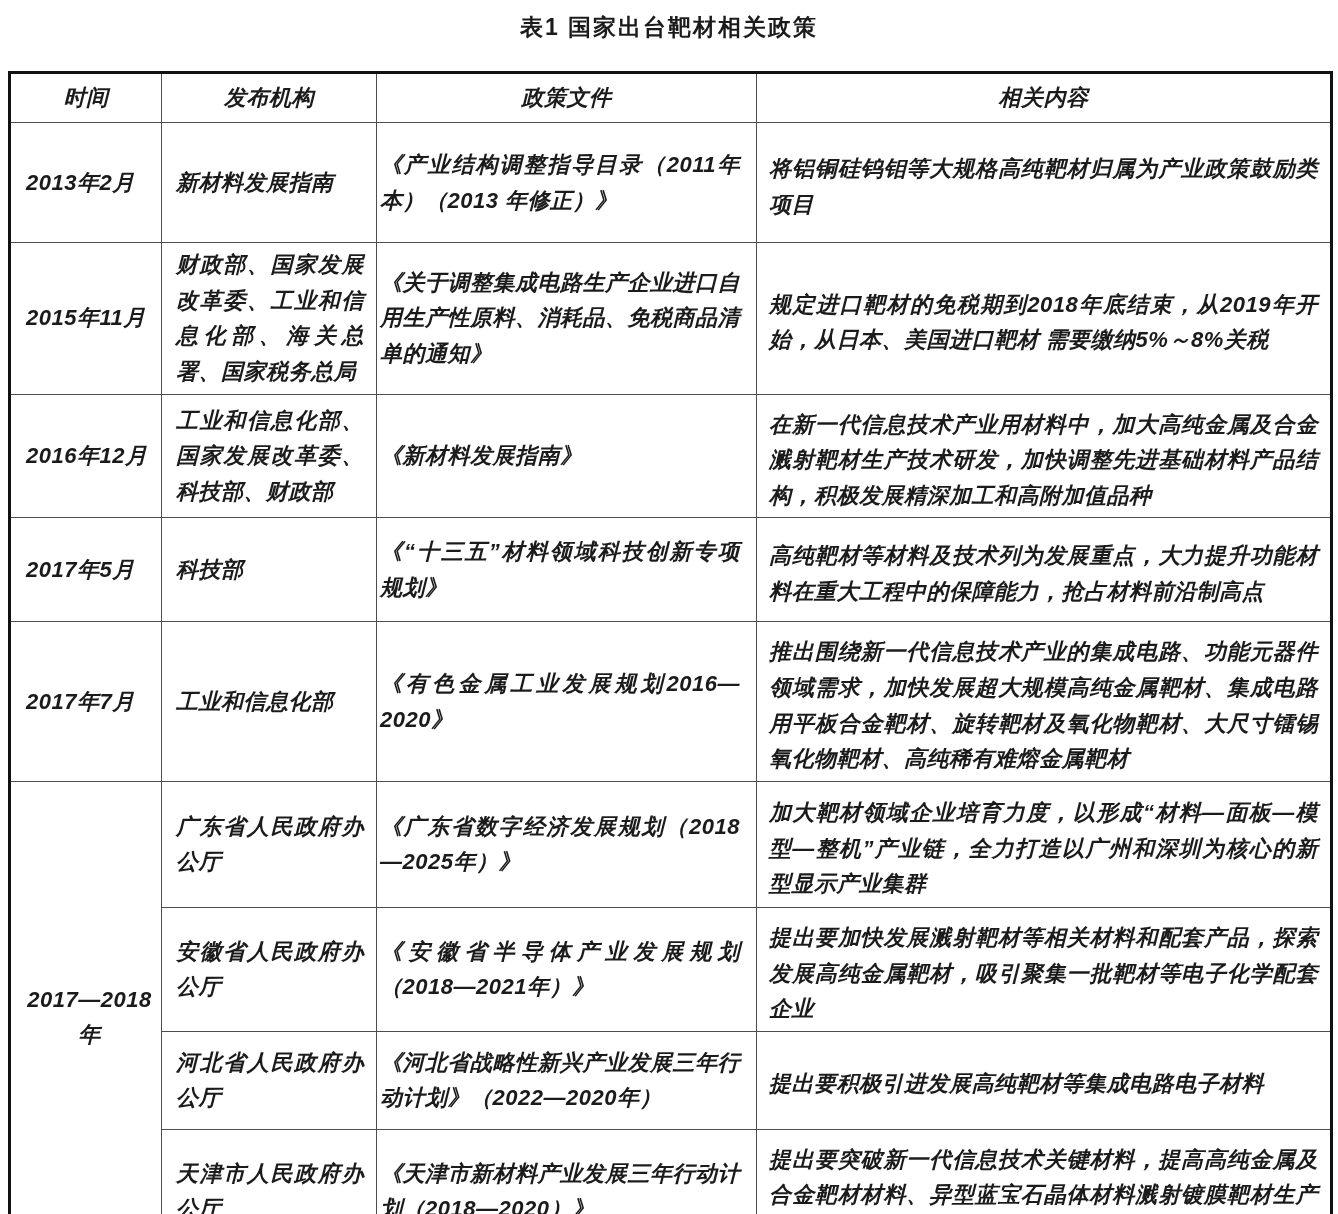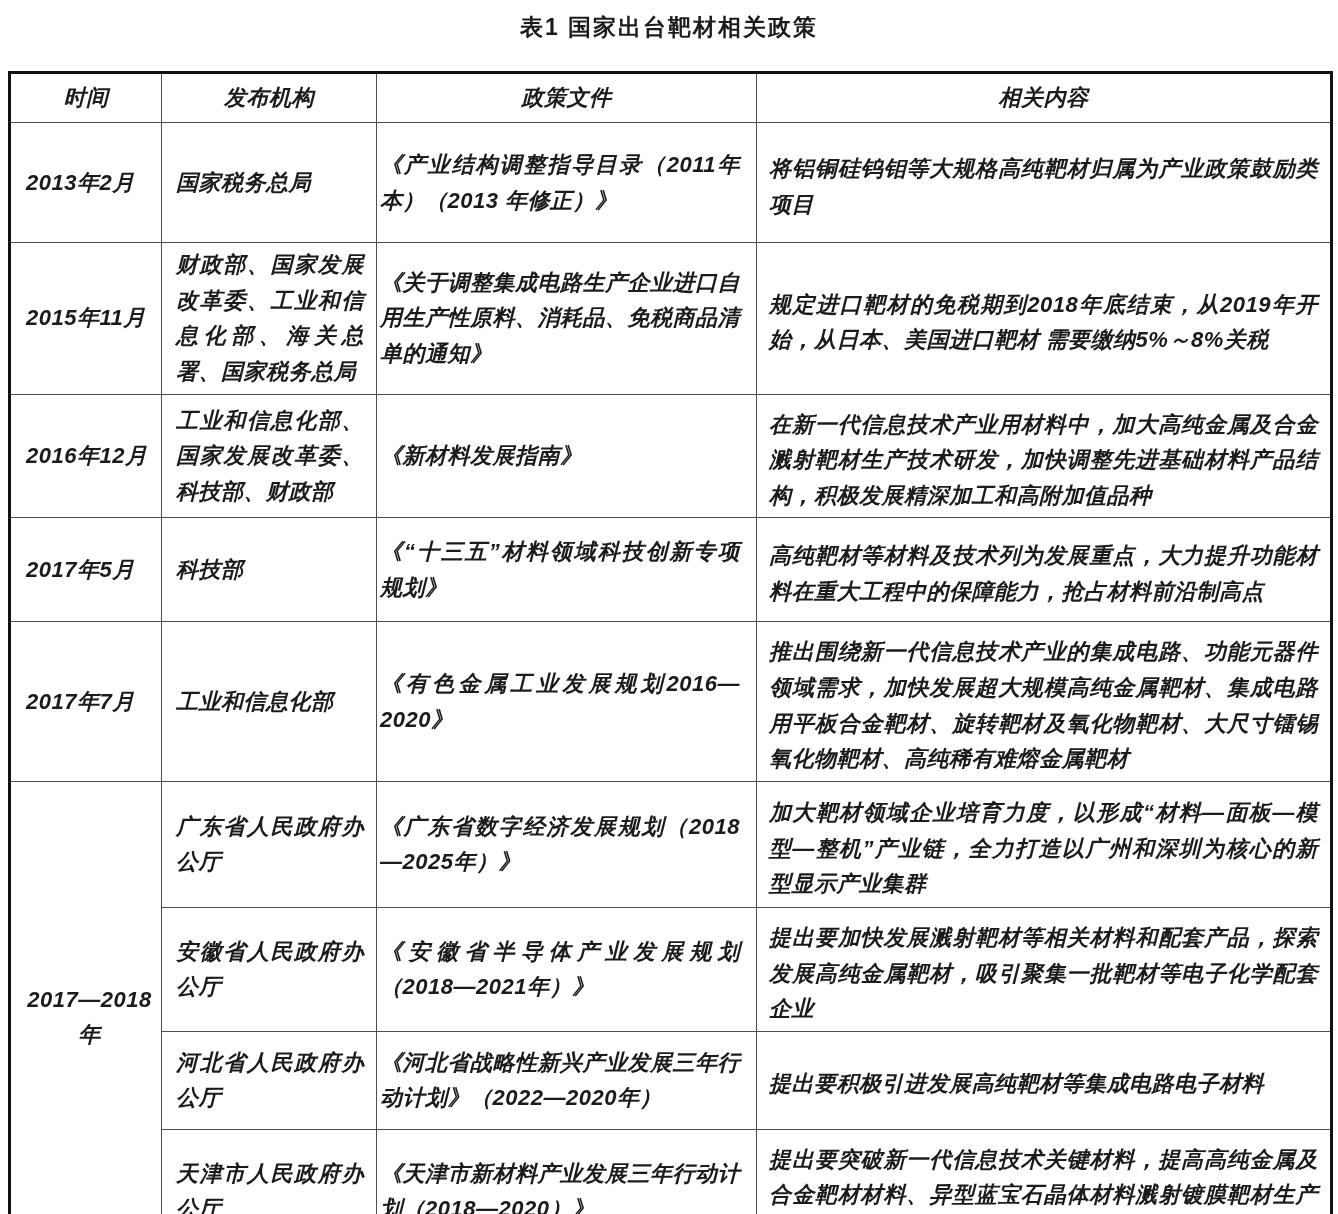--- a/index.html
+++ b/index.html
@@ -83,21 +83,21 @@
       <tr style="height:50px">
         <th>时间</th>
         <th>发布机构</th>
         <th>政策文件</th>
         <th>相关内容</th>
       </tr>
     </thead>
     <tbody>
       <tr style="height:120px">
         <td class="c-time">2013年2月</td>
-        <td class="c-agency">国家税务总局</td>
+        <td class="c-agency">新材料发展指南</td>
         <td class="c-doc">《产业结构调整指导目录（2011年本）（2013 年修正）》</td>
         <td class="c-content">将铝铜硅钨钼等大规格高纯靶材归属为产业政策鼓励类项目</td>
       </tr>
       <tr style="height:147px">
         <td class="c-time">2015年11月</td>
         <td class="c-agency">财政部、国家发展改革委、工业和信息化部、海关总署、国家税务总局</td>
         <td class="c-doc">《关于调整集成电路生产企业进口自用生产性原料、消耗品、免税商品清单的通知》</td>
         <td class="c-content">规定进口靶材的免税期到2018年底结束，从2019年开始，从日本、美国进口靶材 需要缴纳5%～8%关税</td>
       </tr>
       <tr style="height:120px">

